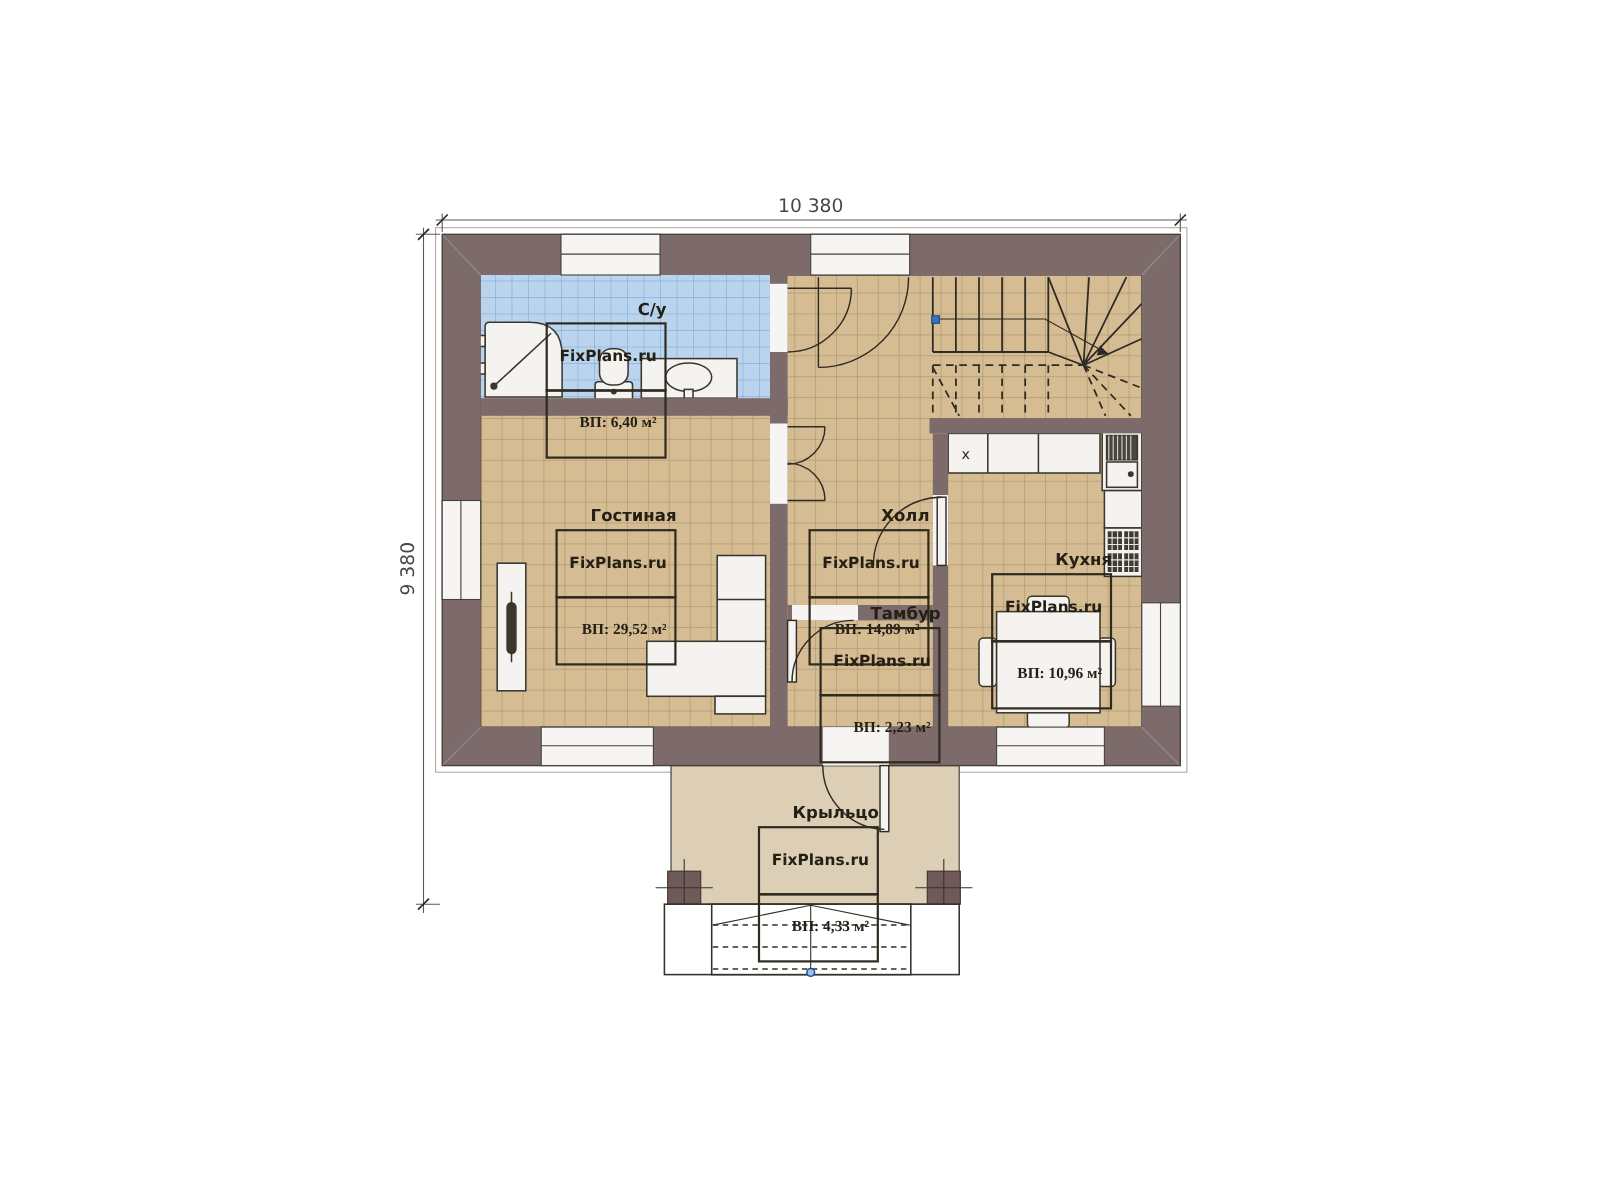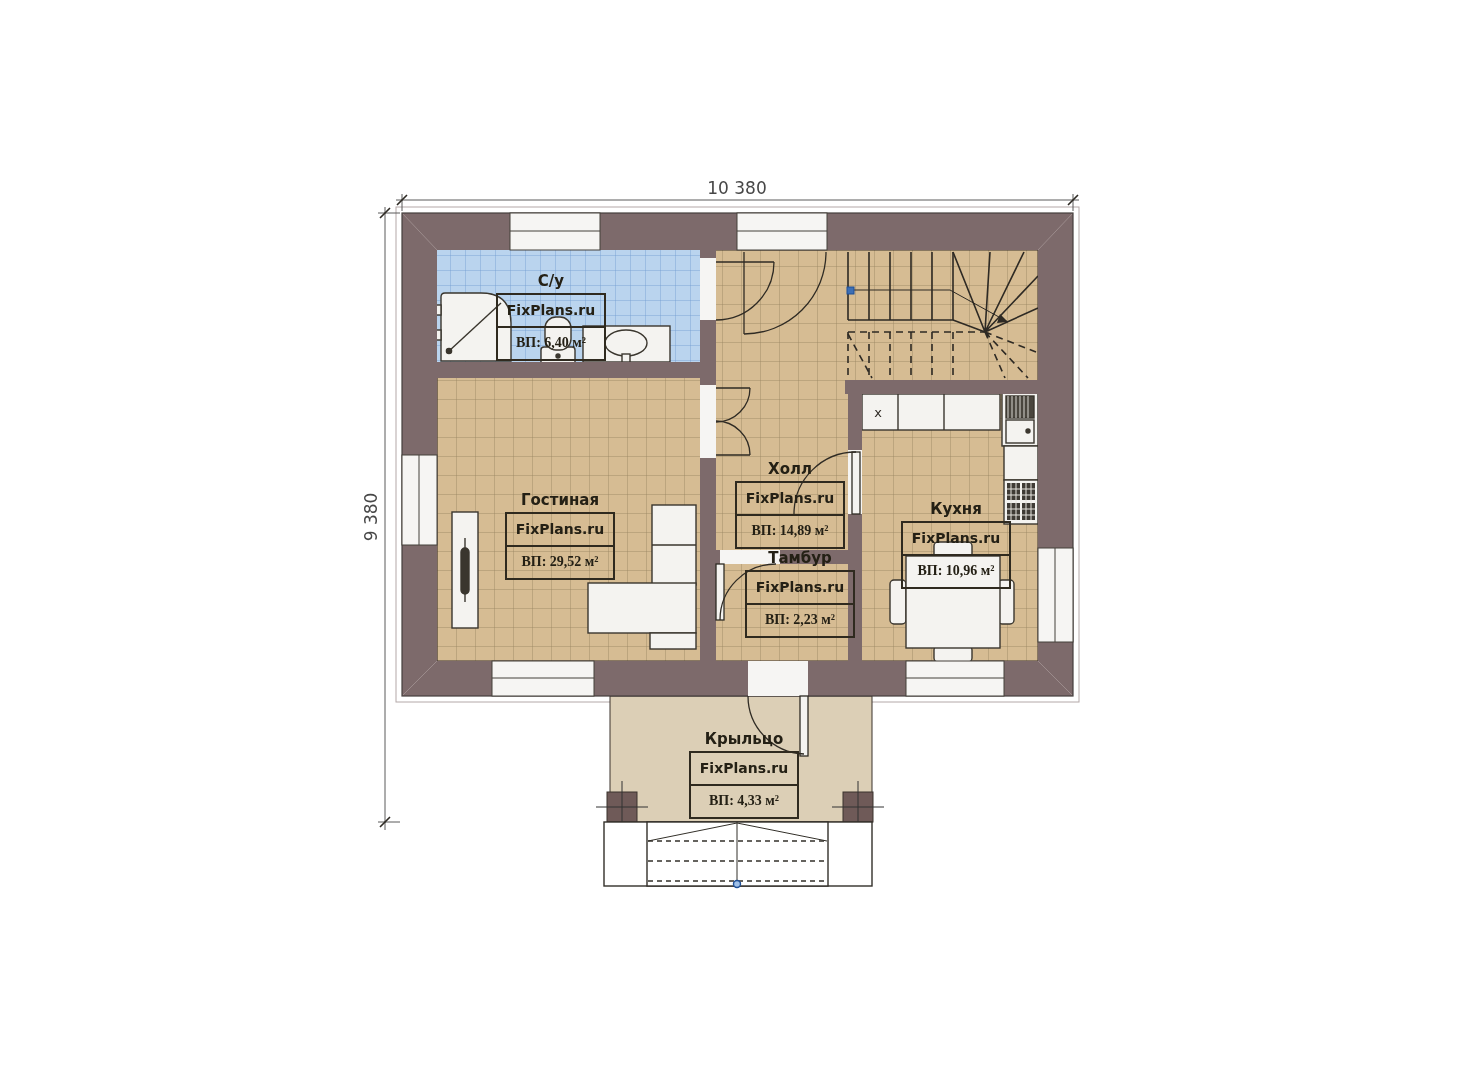--- a/index.html
+++ b/index.html
@@ -1,21 +1,21 @@
 <!DOCTYPE html>
 <html><head>
 <meta charset="utf-8">
 <style>
   html,body{margin:0;padding:0;background:#ffffff;}
   #stage{position:relative;width:1473px;height:1080px;background:#ffffff;overflow:hidden;
          font-family:"DejaVu Sans","Liberation Sans",sans-serif;}
   #plan-svg{position:absolute;left:0;top:0;}
-  .room-label{position:absolute;transform:translateX(-50%);text-align:center;color:#242015;z-index:5;}
+  .room-label{position:absolute;transform:translateX(-50%);text-align:right;color:#242015;z-index:5;}
   .room-name{font-size:15px;font-weight:bold;margin-bottom:3px;white-space:nowrap;}
-  .label-box{display:block;border:2px solid #2f2a1f;min-width:92px;padding:6px 7px;
+  .label-box{display:block;border:2px solid #2f2a1f;min-width:92px;padding:20px 7px;
              font-size:14px;font-weight:600;white-space:nowrap;background:transparent;line-height:1.35;}
   .label-box + .label-box{margin-top:-2px;font-family:Liberation Serif, serif;}
   .dim{position:absolute;font-size:17px;color:#474747;z-index:4;white-space:nowrap;}
   #dim-top{transform:translateX(-50%);}
   #dim-left{transform:translate(-50%,-50%) rotate(-90deg);}
 </style>
 </head>
 <body>
 
 <div id="stage">
@@ -248,21 +248,21 @@
 
   <div id="dim-top" class="dim" style="left:737px;top:178px;">10 380</div>
   <div id="dim-left" class="dim" style="left:371px;top:517px;">9 380</div>
 
   <div class="room-label" style="left:551px;top:272px;">
     <div class="room-name">С/у</div>
     <div class="label-box">FixPlans.ru</div>
     <div class="label-box">ВП: 6,40 м²</div>
   </div>
 
-  <div class="room-label" style="left:560px;top:460px;margin-top:31px;">
+  <div class="room-label" style="left:560px;top:460px;">
     <div class="room-name">Гостиная</div>
     <div class="label-box">FixPlans.ru</div>
     <div class="label-box">ВП: 29,52 м²</div>
   </div>
 
   <div class="room-label" style="left:790px;top:460px;">
     <div class="room-name">Холл</div>
     <div class="label-box">FixPlans.ru</div>
     <div class="label-box">ВП: 14,89 м²</div>
   </div>

